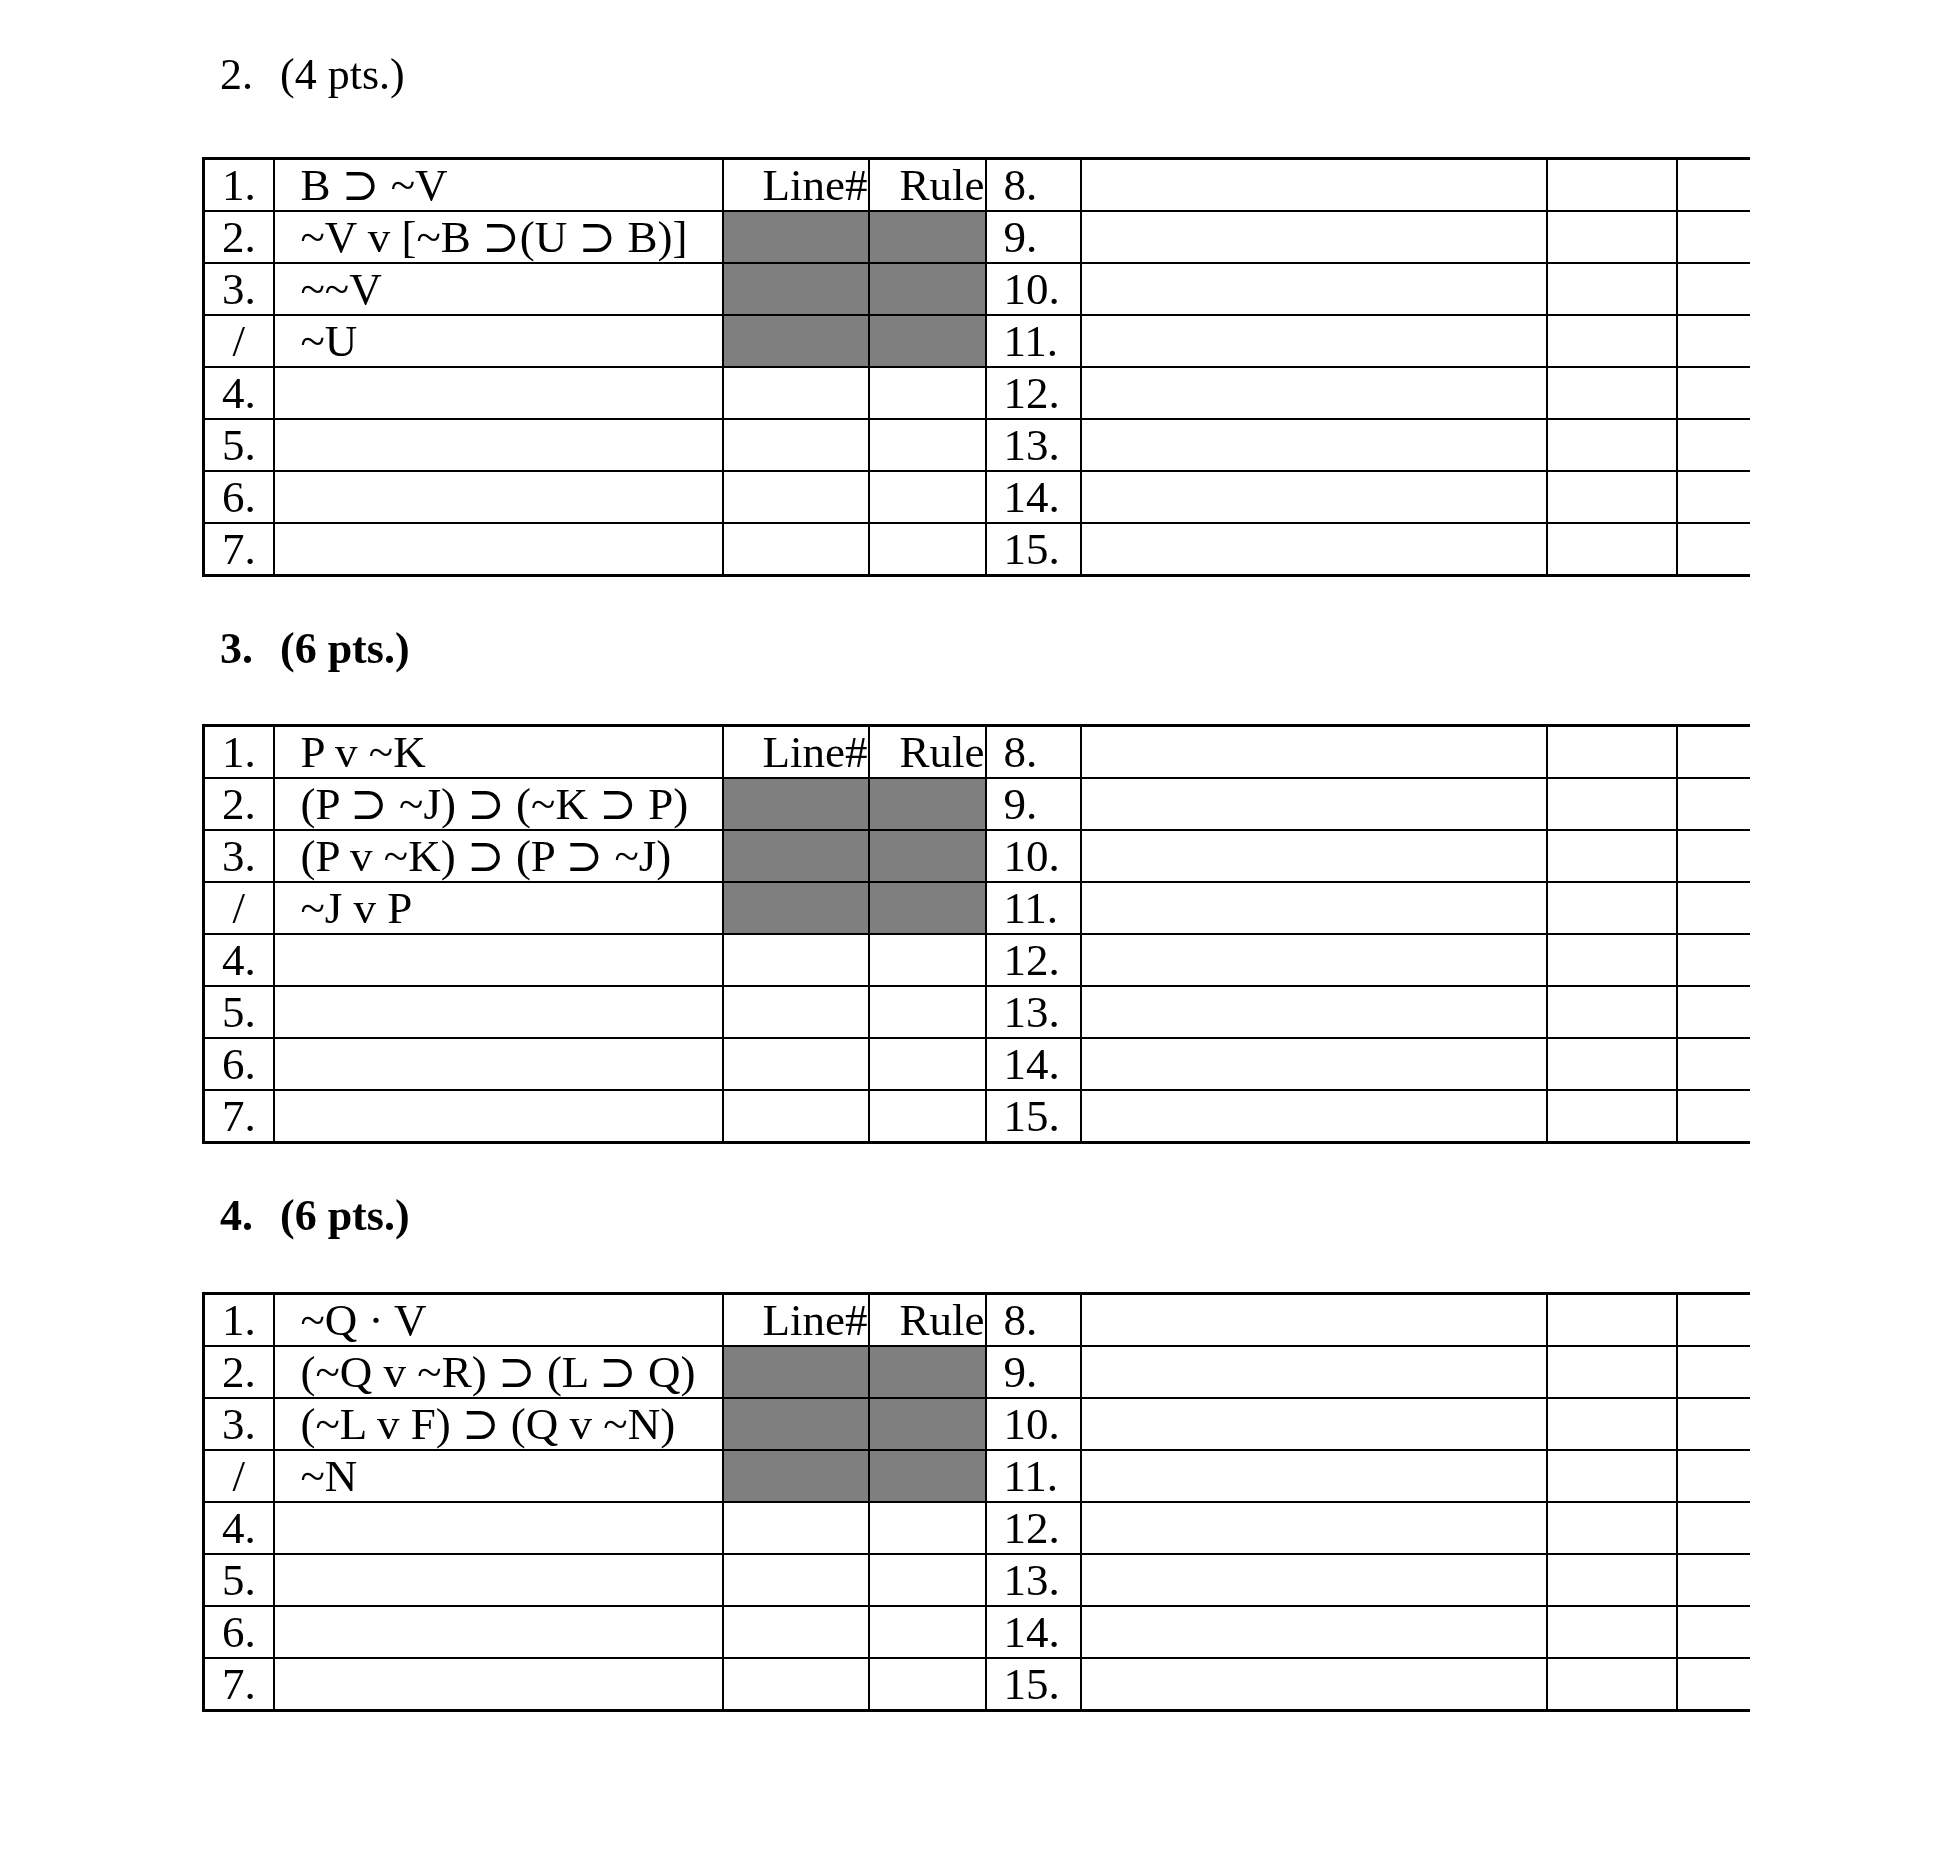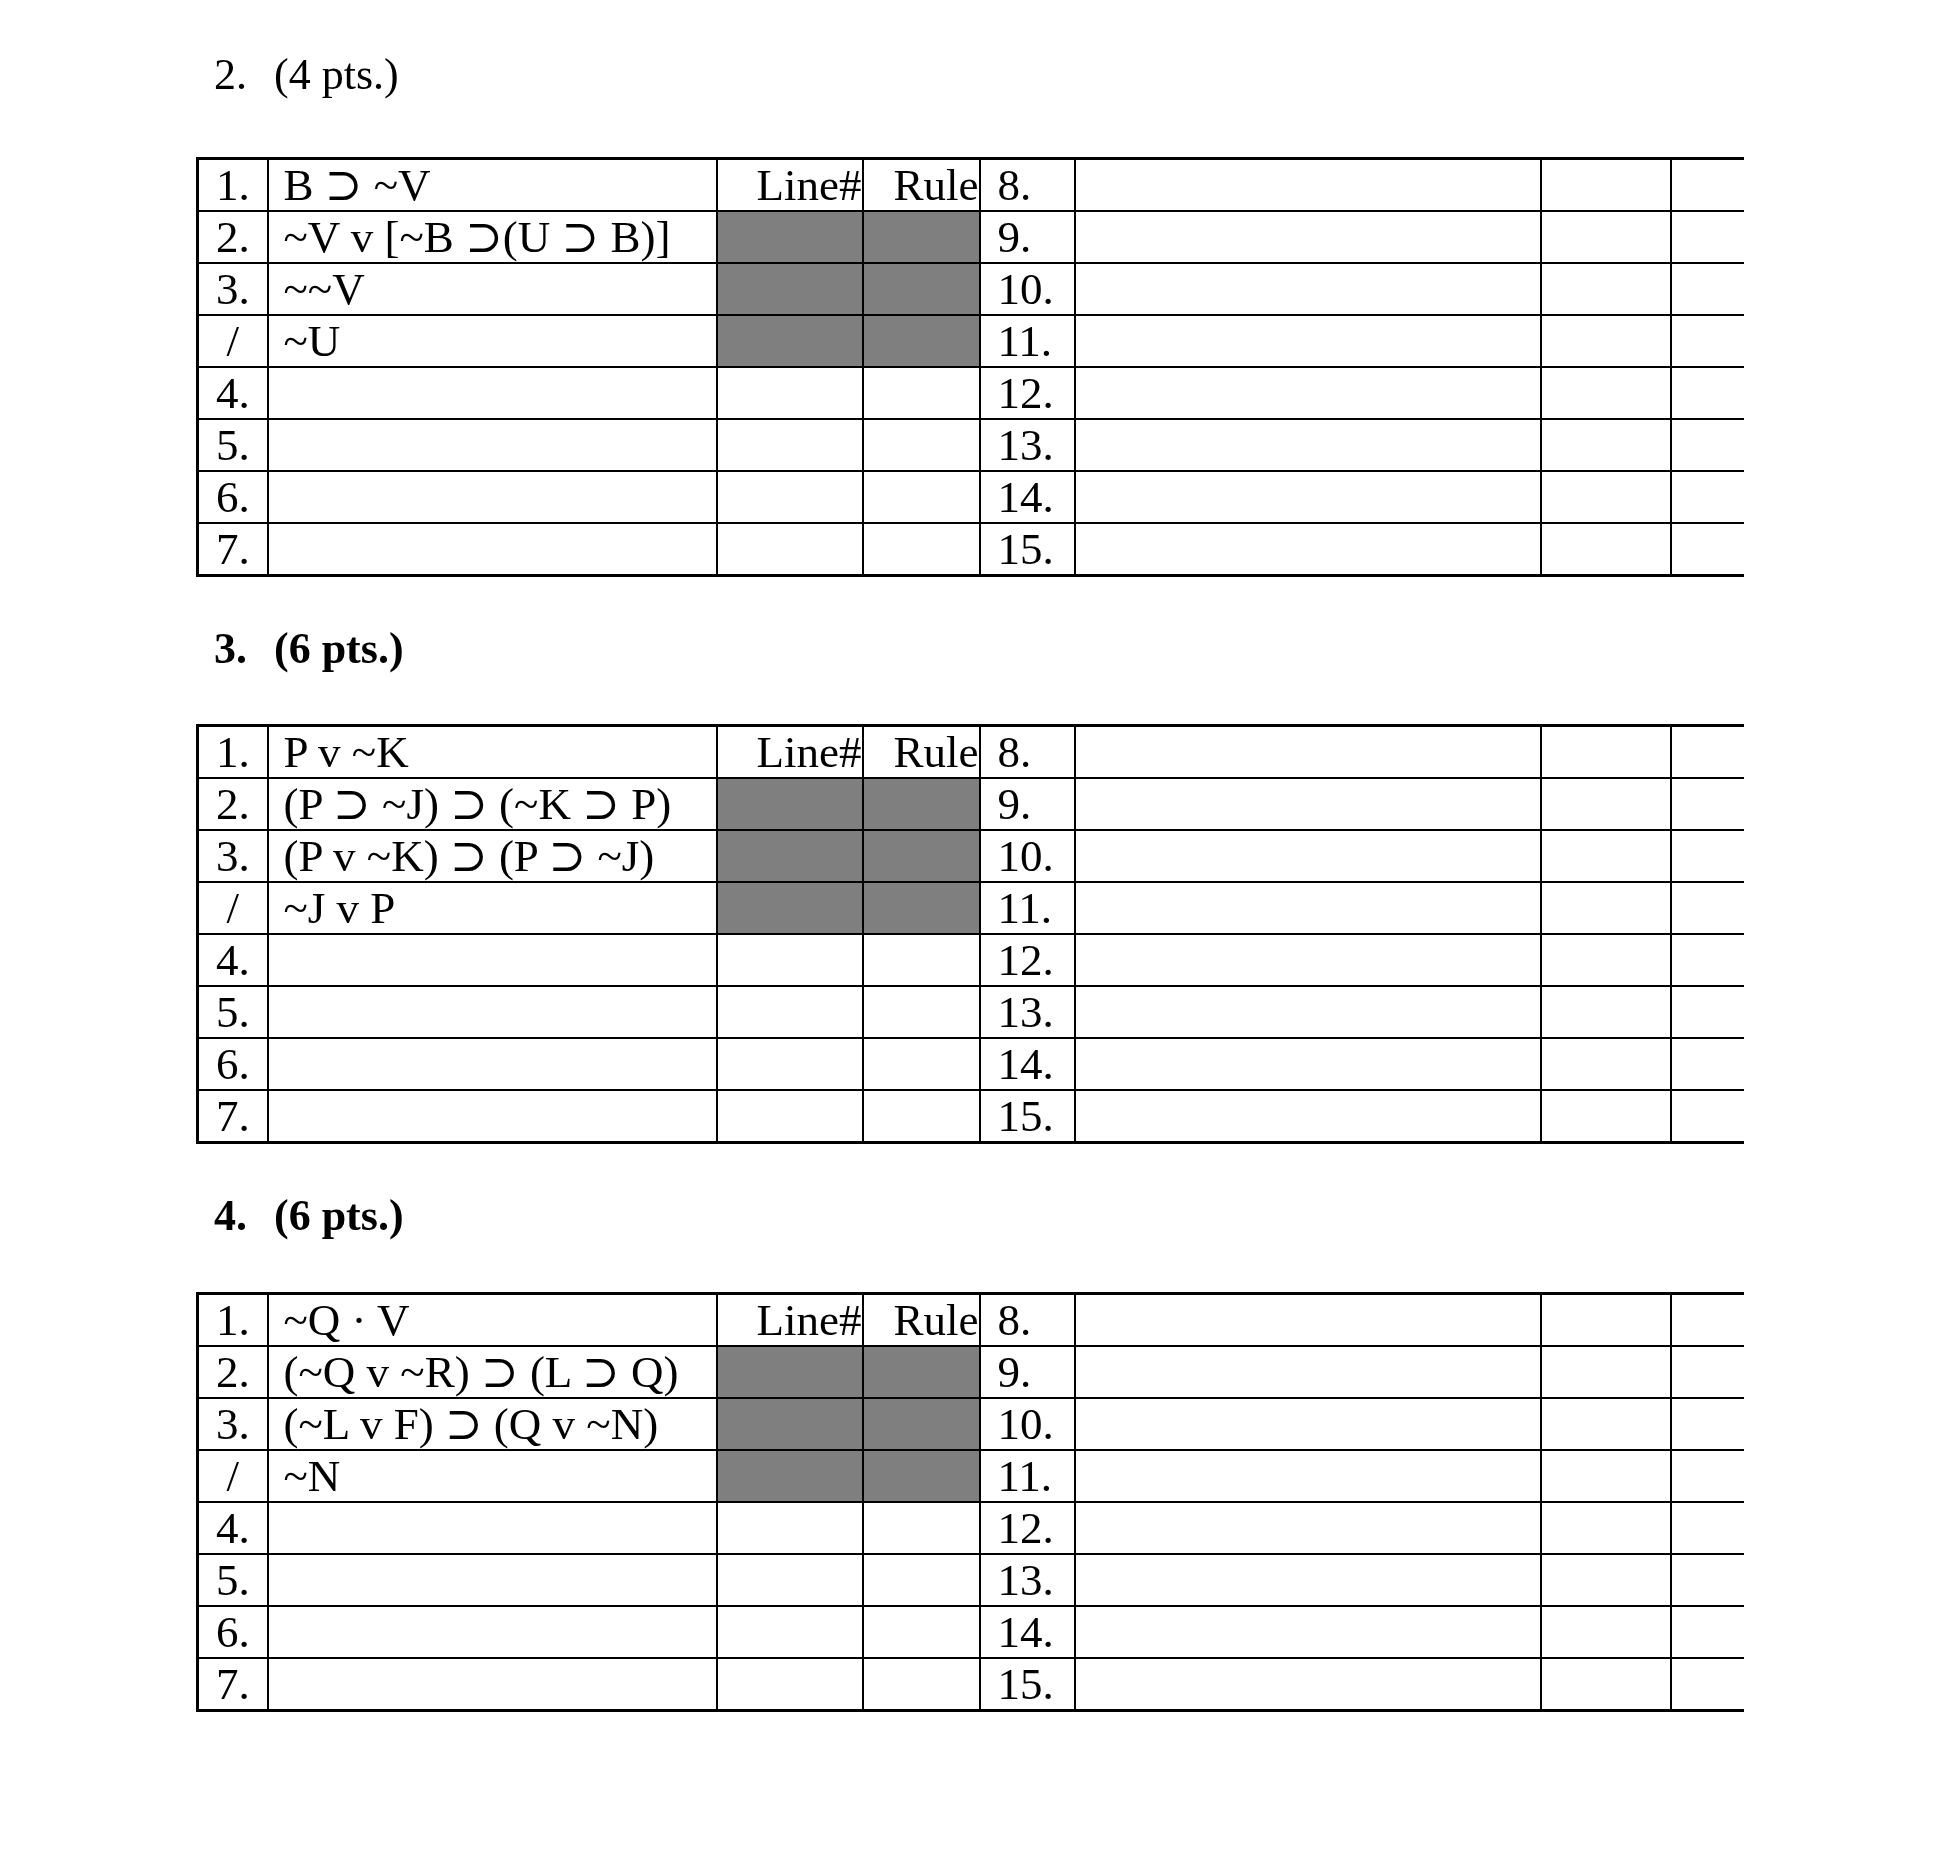--- a/index.html
+++ b/index.html
@@ -8,20 +8,21 @@
     background: #ffffff;
   }
   .page {
     position: relative;
     width: 1744px;
     height: 1870px;
     background: var(--page-bg, #ffffff);
     color: var(--text, #000000);
     font-family: "Liberation Serif", "DejaVu Serif", serif;
     overflow: hidden;
+    margin-left: 6px;
   }
   .heading {
     position: absolute;
     left: 214px;
     font-size: 44px;
     line-height: 54px;
     white-space: nowrap;
   }
   .heading .hnum { margin-right: 27px; }
   #prob-0 .heading { top: 48px; }
@@ -44,21 +45,21 @@
     border: 2.5px solid var(--border, #000000);
     height: 50px;
     font-size: 45px;
     line-height: 1;
     vertical-align: middle;
     padding: 0;
     overflow: hidden;
     white-space: nowrap;
   }
   .proof-table td.c-lnum { text-align: center; }
-  .proof-table td.c-stmt { text-align: left; padding-left: 15px; }
+  .proof-table td.c-stmt { text-align: left; padding-left: 26px; }
   .proof-table td.c-line, .proof-table td.c-rule { text-align: right; }
   .proof-table td.c-rnum { text-align: left; padding-left: 17px; }
   .proof-table td.shaded { background: var(--shaded, #7f7f7f); }
 </style>
 </head>
 <body>
 
 <div class="page">
 
   <section class="problem" id="prob-0">

